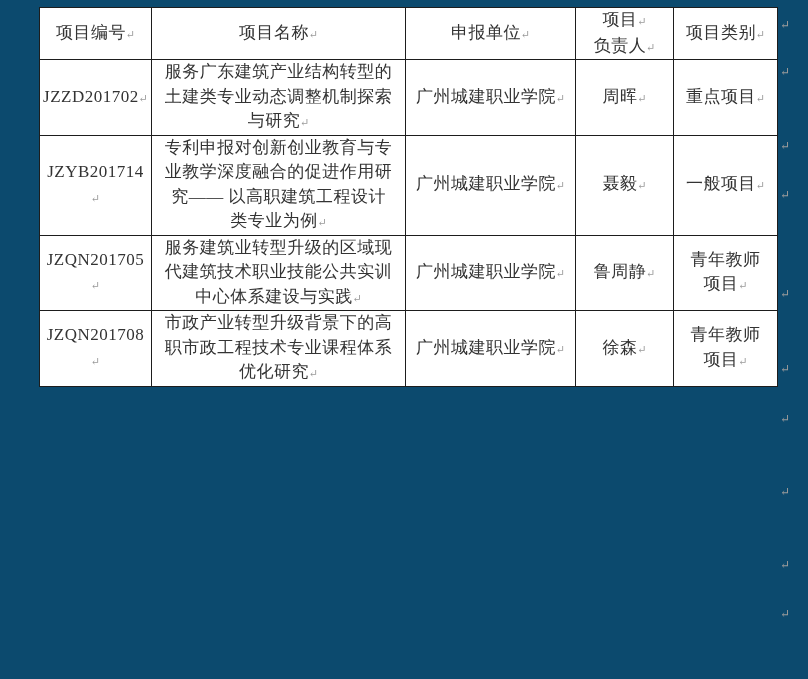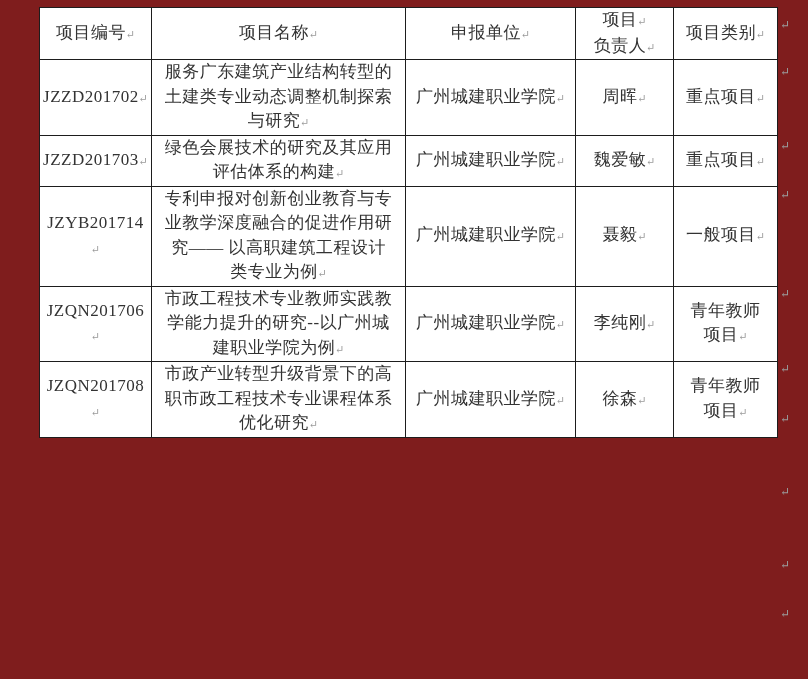--- a/index.html
+++ b/index.html
@@ -1,17 +1,17 @@
 <!DOCTYPE html>
 <html><head>
 <meta charset="utf-8">
 <style>
   html,body{margin:0;padding:0;background:#ffffff;}
   body{width:808px;height:679px;font-family:"Liberation Serif","DejaVu Serif",serif;color:#333333;}
-  .page{position:relative;width:808px;height:679px;overflow:hidden;background:#7f1d1d;}
+  .page{position:relative;width:808px;height:679px;overflow:hidden;background:#0c4a6e;}
   table.grid{position:absolute;left:39px;top:7px;width:738px;border-collapse:collapse;table-layout:fixed;background:#ffffff;}
   th,td{
     border:1.5px solid #1d1d1d;
     text-align:center;vertical-align:middle;
     font-size:17px;line-height:24.5px;letter-spacing:0.5px;
     font-weight:normal;padding:0 3px;word-break:break-all;
   }
   .pm{color:#9a9a9a;font-size:11px;letter-spacing:0;vertical-align:baseline;}
   .row-mark{position:absolute;left:780px;color:#9a9a9a;font-size:12px;line-height:14px;}
 </style>
@@ -37,39 +37,32 @@
         </tr>
     </thead>
     <tbody id="table-body">
         <tr style="height: 73px;">
           <td>JZZD201702<span class="pm">↵</span></td>
           <td>服务广东建筑产业结构转型的<br>土建类专业动态调整机制探索<br>与研究<span class="pm">↵</span></td>
           <td>广州城建职业学院<span class="pm">↵</span></td>
           <td>周晖<span class="pm">↵</span></td>
           <td>重点项目<span class="pm">↵</span></td>
         </tr>
-        <tr style="height: 48px;">
-          <td>JZZD201703<span class="pm">↵</span></td>
-          <td>绿色会展技术的研究及其应用<br>评估体系的构建<span class="pm">↵</span></td>
-          <td>广州城建职业学院<span class="pm">↵</span></td>
-          <td>魏爱敏<span class="pm">↵</span></td>
-          <td>重点项目<span class="pm">↵</span></td>
-        </tr>
         <tr style="height: 98px;">
           <td>JZYB201714<span class="pm">↵</span></td>
           <td>专利申报对创新创业教育与专<br>业教学深度融合的促进作用研<br>究—— 以高职建筑工程设计<br>类专业为例<span class="pm">↵</span></td>
           <td>广州城建职业学院<span class="pm">↵</span></td>
           <td>聂毅<span class="pm">↵</span></td>
           <td>一般项目<span class="pm">↵</span></td>
         </tr>
         <tr style="height: 72px;">
-          <td>JZQN201706<span class="pm">↵</span></td>
-          <td>市政工程技术专业教师实践教<br>学能力提升的研究--以广州城<br>建职业学院为例<span class="pm">↵</span></td>
+          <td>JZQN201705<span class="pm">↵</span></td>
+          <td>服务建筑业转型升级的区域现<br>代建筑技术职业技能公共实训<br>中心体系建设与实践<span class="pm">↵</span></td>
           <td>广州城建职业学院<span class="pm">↵</span></td>
-          <td>李纯刚<span class="pm">↵</span></td>
+          <td>鲁周静<span class="pm">↵</span></td>
           <td>青年教师<br>项目<span class="pm">↵</span></td>
         </tr>
         <tr style="height: 73px;">
           <td>JZQN201708<span class="pm">↵</span></td>
           <td>市政产业转型升级背景下的高<br>职市政工程技术专业课程体系<br>优化研究<span class="pm">↵</span></td>
           <td>广州城建职业学院<span class="pm">↵</span></td>
           <td>徐森<span class="pm">↵</span></td>
           <td>青年教师<br>项目<span class="pm">↵</span></td>
         </tr>
       </tbody>

